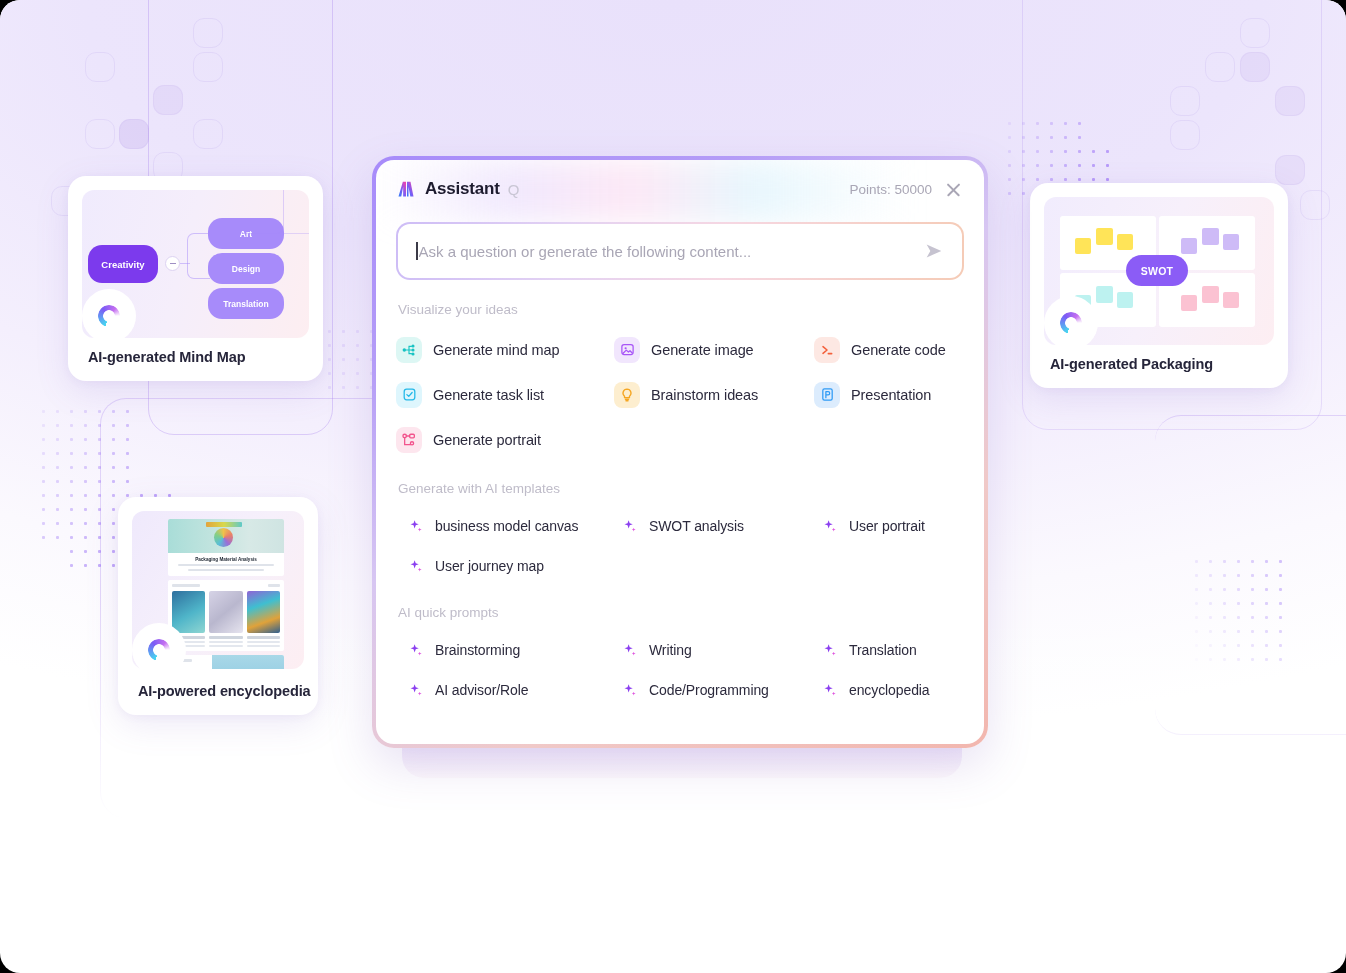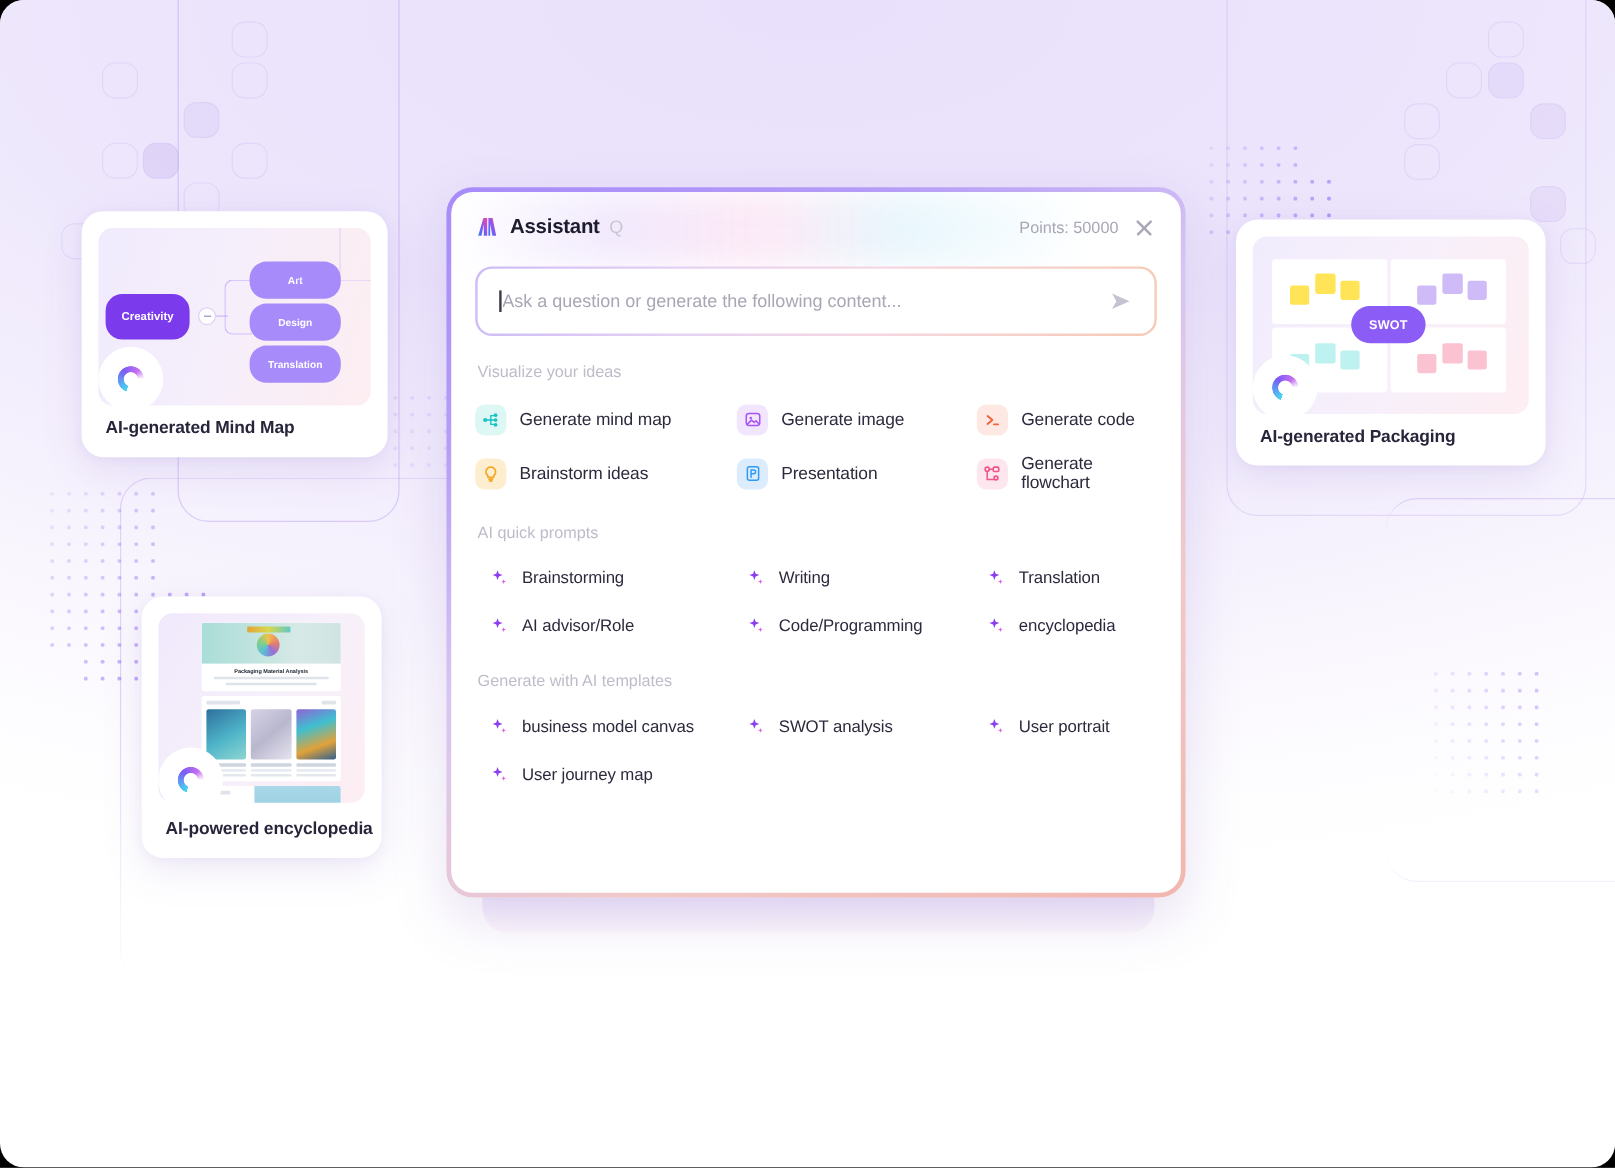--- a/index.html
+++ b/index.html
@@ -628,20 +628,29 @@
           <div class="vrow">
             <div class="vicon" style="background:#fde8e3;">
               <svg viewBox="0 0 24 24" width="16" height="16">
                 <path d="M6 7 L12 12 L6 17" fill="none" stroke="#f4613c" stroke-width="2.4" stroke-linecap="round" stroke-linejoin="round"></path>
                 <path d="M14 17.5 H19" fill="none" stroke="#f4613c" stroke-width="2.4" stroke-linecap="round"></path>
               </svg>
             </div>
             <span class="vlabel">Generate code</span>
           </div>
 
+          <div class="vrow">
+            <div class="vicon" style="background:#def6fd;">
+              <svg viewBox="0 0 24 24" width="15" height="15">
+                <rect x="3.5" y="3.5" width="17" height="17" rx="4" fill="none" stroke="#22b8e8" stroke-width="2"></rect>
+                <path d="M7.8 12.2 L10.8 15 L16.2 8.8" fill="none" stroke="#22b8e8" stroke-width="2.1" stroke-linecap="round" stroke-linejoin="round"></path>
+              </svg>
+            </div>
+            <span class="vlabel">Generate task list</span>
+          </div>
 
           <div class="vrow">
             <div class="vicon" style="background:#fdeecf;">
               <svg viewBox="0 0 24 24" width="16" height="16">
                 <path d="M12 3.2 A6 6 0 0 0 8.3 13.9 V16 h7.4 v-2.1 A6 6 0 0 0 12 3.2 Z" fill="none" stroke="#f5a623" stroke-width="2" stroke-linejoin="round"></path>
                 <path d="M9.6 18.4 h4.8 M10.4 20.6 h3.2" fill="none" stroke="#f5a623" stroke-width="2" stroke-linecap="round"></path>
               </svg>
             </div>
             <span class="vlabel">Brainstorm ideas</span>
           </div>
@@ -658,21 +667,55 @@
 
           <div class="vrow">
             <div class="vicon" style="background:#fde6ee;">
               <svg viewBox="0 0 24 24" width="16" height="16">
                 <circle cx="5.5" cy="6" r="2.6" fill="none" stroke="#f2538c" stroke-width="2"></circle>
                 <rect x="13" y="3.4" width="7" height="5.4" rx="1.6" fill="none" stroke="#f2538c" stroke-width="2"></rect>
                 <circle cx="16.5" cy="17" r="2.4" fill="none" stroke="#f2538c" stroke-width="2"></circle>
                 <path d="M5.5 8.8 V19 h8.6 M8.2 6 H13" fill="none" stroke="#f2538c" stroke-width="1.9" stroke-linecap="round"></path>
               </svg>
             </div>
-            <span class="vlabel">Generate flowchart</span>
+            <span class="vlabel">Generate portrait</span>
+          </div>
+        </div>
+      </div>
+
+      <div class="section">
+        <div class="sec-title tight">Generate with AI templates</div>
+        <div class="grid3t">
+          <div class="trow">
+            <span class="spark"><svg viewBox="0 0 16 16" width="15" height="15">
+                  <path d="M6 1.2 L7.15 4.45 L10.4 5.6 L7.15 6.75 L6 10 L4.85 6.75 L1.6 5.6 L4.85 4.45 Z" fill="#8b3ff0"></path>
+                  <path d="M11.4 9.2 L11.95 10.75 L13.5 11.3 L11.95 11.85 L11.4 13.4 L10.85 11.85 L9.3 11.3 L10.85 10.75 Z" fill="#e05ae0"></path>
+                </svg></span>
+            <span class="tlabel">business model canvas</span>
+          </div>
+          <div class="trow">
+            <span class="spark"><svg viewBox="0 0 16 16" width="15" height="15">
+                  <path d="M6 1.2 L7.15 4.45 L10.4 5.6 L7.15 6.75 L6 10 L4.85 6.75 L1.6 5.6 L4.85 4.45 Z" fill="#8b3ff0"></path>
+                  <path d="M11.4 9.2 L11.95 10.75 L13.5 11.3 L11.95 11.85 L11.4 13.4 L10.85 11.85 L9.3 11.3 L10.85 10.75 Z" fill="#e05ae0"></path>
+                </svg></span>
+            <span class="tlabel">SWOT analysis</span>
+          </div>
+          <div class="trow">
+            <span class="spark"><svg viewBox="0 0 16 16" width="15" height="15">
+                  <path d="M6 1.2 L7.15 4.45 L10.4 5.6 L7.15 6.75 L6 10 L4.85 6.75 L1.6 5.6 L4.85 4.45 Z" fill="#8b3ff0"></path>
+                  <path d="M11.4 9.2 L11.95 10.75 L13.5 11.3 L11.95 11.85 L11.4 13.4 L10.85 11.85 L9.3 11.3 L10.85 10.75 Z" fill="#e05ae0"></path>
+                </svg></span>
+            <span class="tlabel">User portrait</span>
+          </div>
+          <div class="trow">
+            <span class="spark"><svg viewBox="0 0 16 16" width="15" height="15">
+                  <path d="M6 1.2 L7.15 4.45 L10.4 5.6 L7.15 6.75 L6 10 L4.85 6.75 L1.6 5.6 L4.85 4.45 Z" fill="#8b3ff0"></path>
+                  <path d="M11.4 9.2 L11.95 10.75 L13.5 11.3 L11.95 11.85 L11.4 13.4 L10.85 11.85 L9.3 11.3 L10.85 10.75 Z" fill="#e05ae0"></path>
+                </svg></span>
+            <span class="tlabel">User journey map</span>
           </div>
         </div>
       </div>
 
       <div class="section">
         <div class="sec-title tight">AI quick prompts</div>
         <div class="grid3t" style="grid-template-columns:214px 200px 1fr;">
           <div class="trow">
             <span class="spark"><svg viewBox="0 0 16 16" width="15" height="15">
                   <path d="M6 1.2 L7.15 4.45 L10.4 5.6 L7.15 6.75 L6 10 L4.85 6.75 L1.6 5.6 L4.85 4.45 Z" fill="#8b3ff0"></path>
@@ -711,49 +754,15 @@
           <div class="trow">
             <span class="spark"><svg viewBox="0 0 16 16" width="15" height="15">
                   <path d="M6 1.2 L7.15 4.45 L10.4 5.6 L7.15 6.75 L6 10 L4.85 6.75 L1.6 5.6 L4.85 4.45 Z" fill="#8b3ff0"></path>
                   <path d="M11.4 9.2 L11.95 10.75 L13.5 11.3 L11.95 11.85 L11.4 13.4 L10.85 11.85 L9.3 11.3 L10.85 10.75 Z" fill="#e05ae0"></path>
                 </svg></span>
             <span class="tlabel">encyclopedia</span>
           </div>
         </div>
       </div>
 
-      <div class="section">
-        <div class="sec-title tight">Generate with AI templates</div>
-        <div class="grid3t">
-          <div class="trow">
-            <span class="spark"><svg viewBox="0 0 16 16" width="15" height="15">
-                  <path d="M6 1.2 L7.15 4.45 L10.4 5.6 L7.15 6.75 L6 10 L4.85 6.75 L1.6 5.6 L4.85 4.45 Z" fill="#8b3ff0"></path>
-                  <path d="M11.4 9.2 L11.95 10.75 L13.5 11.3 L11.95 11.85 L11.4 13.4 L10.85 11.85 L9.3 11.3 L10.85 10.75 Z" fill="#e05ae0"></path>
-                </svg></span>
-            <span class="tlabel">business model canvas</span>
-          </div>
-          <div class="trow">
-            <span class="spark"><svg viewBox="0 0 16 16" width="15" height="15">
-                  <path d="M6 1.2 L7.15 4.45 L10.4 5.6 L7.15 6.75 L6 10 L4.85 6.75 L1.6 5.6 L4.85 4.45 Z" fill="#8b3ff0"></path>
-                  <path d="M11.4 9.2 L11.95 10.75 L13.5 11.3 L11.95 11.85 L11.4 13.4 L10.85 11.85 L9.3 11.3 L10.85 10.75 Z" fill="#e05ae0"></path>
-                </svg></span>
-            <span class="tlabel">SWOT analysis</span>
-          </div>
-          <div class="trow">
-            <span class="spark"><svg viewBox="0 0 16 16" width="15" height="15">
-                  <path d="M6 1.2 L7.15 4.45 L10.4 5.6 L7.15 6.75 L6 10 L4.85 6.75 L1.6 5.6 L4.85 4.45 Z" fill="#8b3ff0"></path>
-                  <path d="M11.4 9.2 L11.95 10.75 L13.5 11.3 L11.95 11.85 L11.4 13.4 L10.85 11.85 L9.3 11.3 L10.85 10.75 Z" fill="#e05ae0"></path>
-                </svg></span>
-            <span class="tlabel">User portrait</span>
-          </div>
-          <div class="trow">
-            <span class="spark"><svg viewBox="0 0 16 16" width="15" height="15">
-                  <path d="M6 1.2 L7.15 4.45 L10.4 5.6 L7.15 6.75 L6 10 L4.85 6.75 L1.6 5.6 L4.85 4.45 Z" fill="#8b3ff0"></path>
-                  <path d="M11.4 9.2 L11.95 10.75 L13.5 11.3 L11.95 11.85 L11.4 13.4 L10.85 11.85 L9.3 11.3 L10.85 10.75 Z" fill="#e05ae0"></path>
-                </svg></span>
-            <span class="tlabel">User journey map</span>
-          </div>
-        </div>
-      </div>
-
     </div>
   </div>
 </div>
 
 </body></html>

